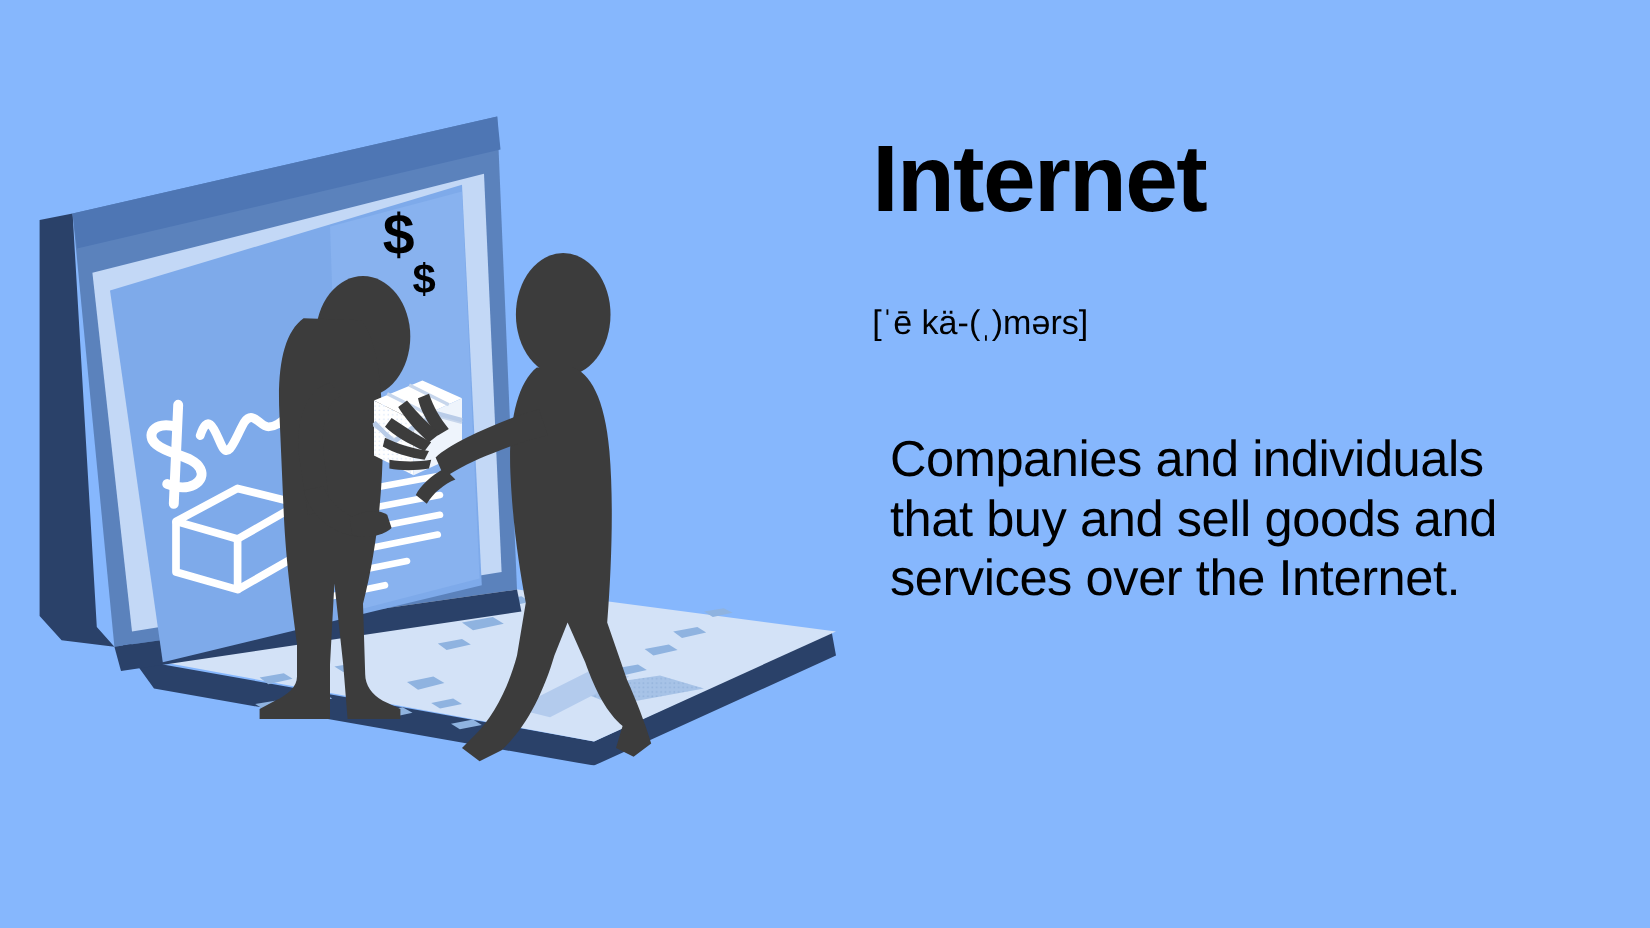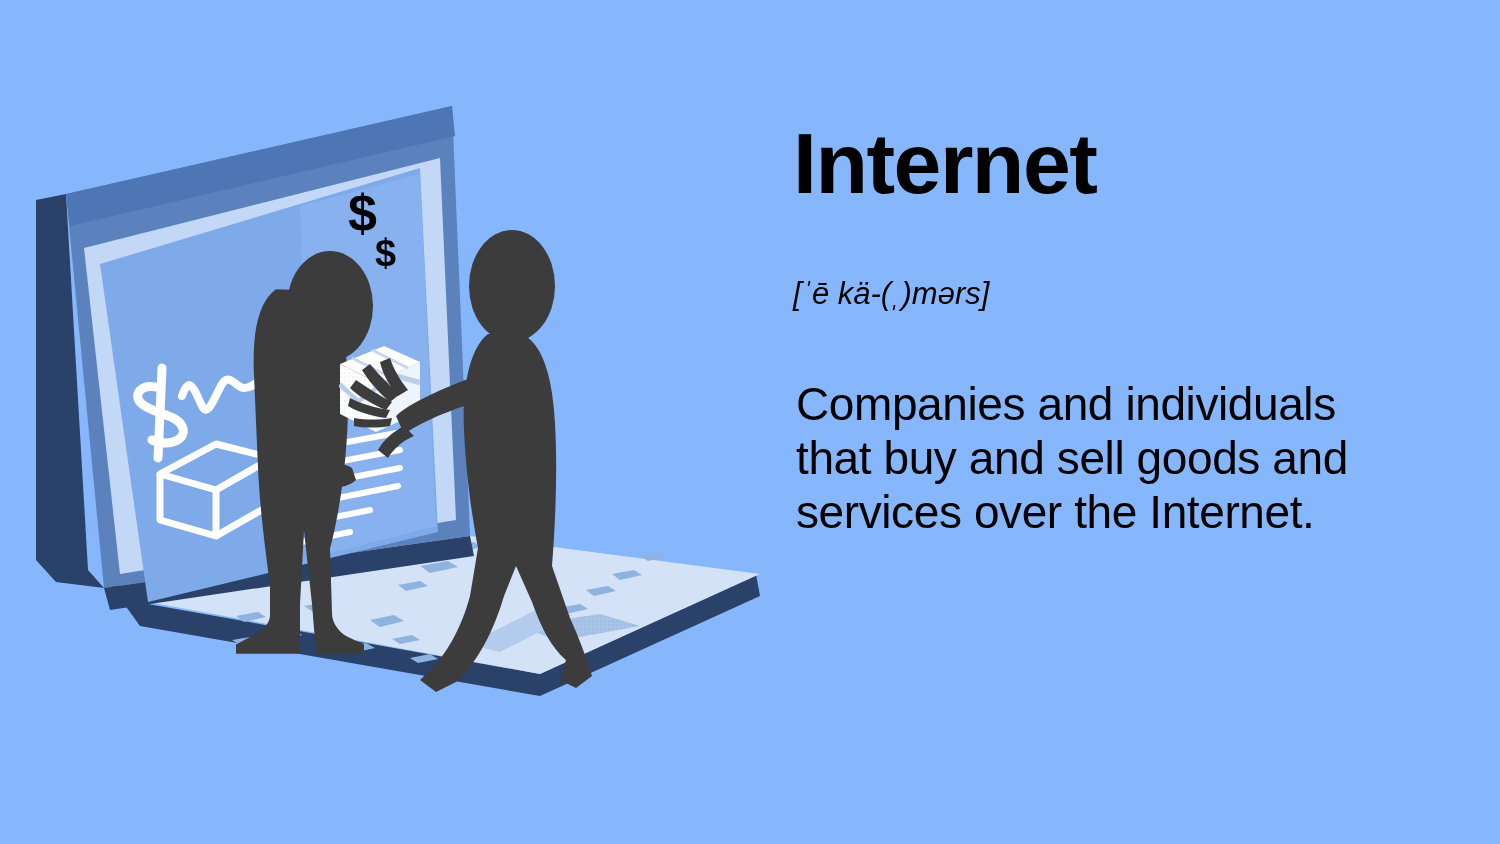--- a/index.html
+++ b/index.html
@@ -48,39 +48,38 @@
     line-height: 1.0;
     color: #000000;
     letter-spacing: -1.5px;
     margin: 0;
     padding: 0;
     white-space: nowrap;
   }
   #pronunciation {
     font-family: "Liberation Sans", sans-serif;
     font-size: 31px;
-    font-style: italic;
     color: #000000;
     margin: 0;
     padding: 0;
     position: absolute;
     top: 156px;
     left: 0;
     white-space: nowrap;
   }
   #definition {
     position: absolute;
     top: 258px;
     left: 3px;
     width: 620px;
     font-family: "Liberation Sans", sans-serif;
     font-size: 46px;
     line-height: 1.17;
     color: #000000;
-    margin: 0;
+    margin: 13px;
     padding: 0;
     letter-spacing: -0.4px;
   }
 </style>
 </head>
 <body>
 
 <div id="slide">
 
   <div id="illustration">

